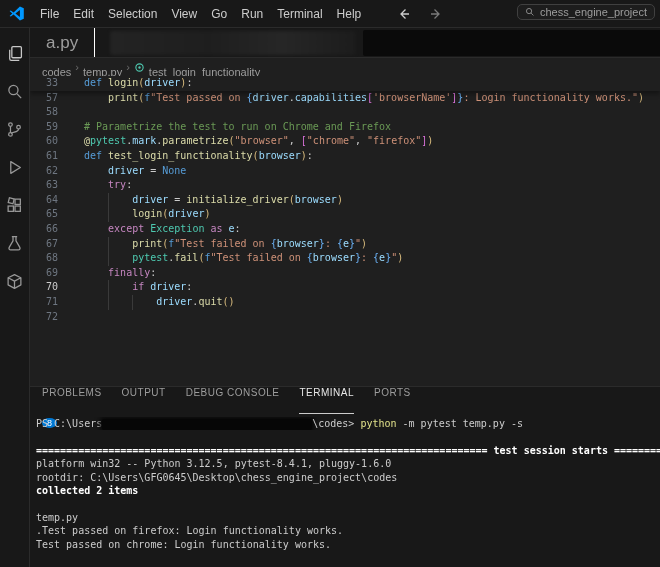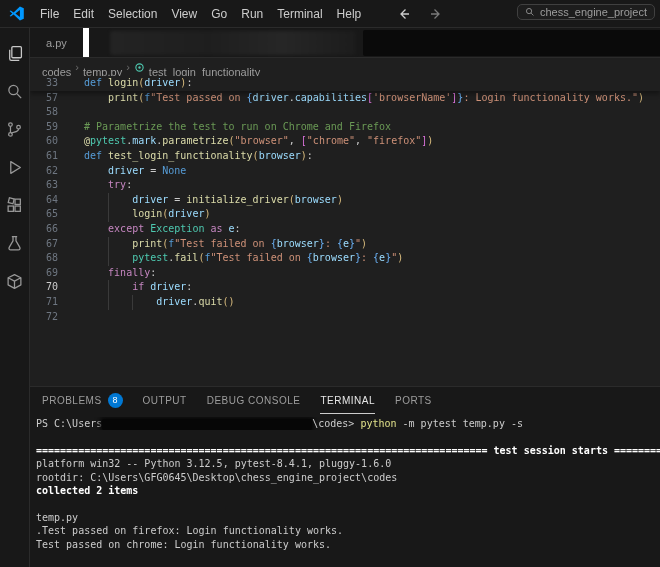--- a/index.html
+++ b/index.html
@@ -23,21 +23,21 @@
   .activitybar { position:absolute; top:28px; left:0; bottom:0; width:30px; background:#181818;
     border-right:1px solid #2b2b2b; display:flex; flex-direction:column; align-items:center; padding-top:6px; }
   .ab-icon { width:30px; height:38px; display:flex; align-items:center; justify-content:center; cursor:pointer; }
   .ab-icon svg { stroke:#989898; fill:none; stroke-width:1.2; }
   .ab-icon:first-child svg { stroke:#c8c8c8; }
 
   
   .tabbar { position:absolute; top:28px; left:30px; right:0; height:30px; background:#181818;
     border-bottom:1px solid #2b2b2b; }
   .tab { position:absolute; left:0; top:0; height:29px; display:inline-flex; align-items:center;
-    padding:0 16px; font-size:11px; color:#9d9d9d; background:#181818; border-right:6px solid #ffffff; cursor:pointer; }
+    padding:0 16px; font-size:17px; color:#9d9d9d; background:#181818; border-right:1px solid #ffffff; cursor:pointer; }
   .redact-blur { position:absolute; left:80px; top:3px; width:246px; height:24px; border-radius:3px;
     background:linear-gradient(90deg,#232323,#1e1e1e 40%,#262626 70%,#1c1c1c); filter:blur(1.5px); }
   .redact-black { position:absolute; left:333px; top:2px; width:314px; height:26px; background:#0a0a0a; border-radius:2px; }
 
   
   .breadcrumb { position:absolute; top:58px; left:30px; right:0; height:18px; background:#1f1f1f;
     display:flex; align-items:center; gap:4px; padding-left:12px; font-size:11px; color:#9d9d9d; }
   .bc-sep { color:#6b6b6b; font-size:11px; }
   .bc-item { cursor:pointer;margin-top:9px; }
   .bc-icon { display:flex; align-items:center; }
@@ -55,21 +55,21 @@
   .ig { box-shadow:inset 1px 0 0 #3a3a3a; }
   .tk-kw { color:#569cd6; }  .tk-ctrl { color:#c586c0; }  .tk-fn { color:#dcdcaa; }
   .tk-var { color:#9cdcfe; } .tk-cls { color:#4ec9b0; }   .tk-str { color:#ce9178; }
   .tk-com { color:#6a9955; } .tk-pn { color:#cccccc; }
   .tk-b1 { color:#d7ba7d; }  .tk-b2 { color:#d670d6; }    .tk-b3 { color:#6ab0f3; }
 
   
   .panel { position:absolute; top:386px; left:30px; right:0; bottom:0; background:#181818; border-top:1px solid #2b2b2b; }
   .paneltabs { height:27px; display:flex; align-items:stretch; padding-left:12px; gap:20px;
     font-size:10px; letter-spacing:.5px; color:#9d9d9d; }
-  .ptab { display:flex; align-items:center; gap:6px; border-bottom:1px solid transparent; cursor:pointer; }
+  .ptab { display:flex; align-items:flex-start; gap:20px; border-bottom:1px solid transparent; cursor:pointer;flex-direction:column; }
   .ptab.active { color:#e7e7e7; border-bottom-color:#cccccc; }
   .badge { min-width:15px; height:15px; border-radius:50%; background:#0078d4; color:#ffffff;
     font-size:9px; letter-spacing:0; display:flex; align-items:center; justify-content:center; padding:0 2px; }
   .terminal { position:absolute; top:30px; left:6px; right:0; bottom:0; overflow:hidden;
     font-family:"DejaVu Sans Mono", monospace; font-size:10px; line-height:13.4px; color:#cccccc; }
   .tl { height:13.4px; white-space:pre; overflow:hidden; }
   .ts-d { color:#cccccc; }
   .ts-b { color:#ffffff; font-weight:bold; }
   .ts-y { color:#e0e08a; }
   .redact { display:inline-block; height:11px; background:#060606; border-radius:2px;

